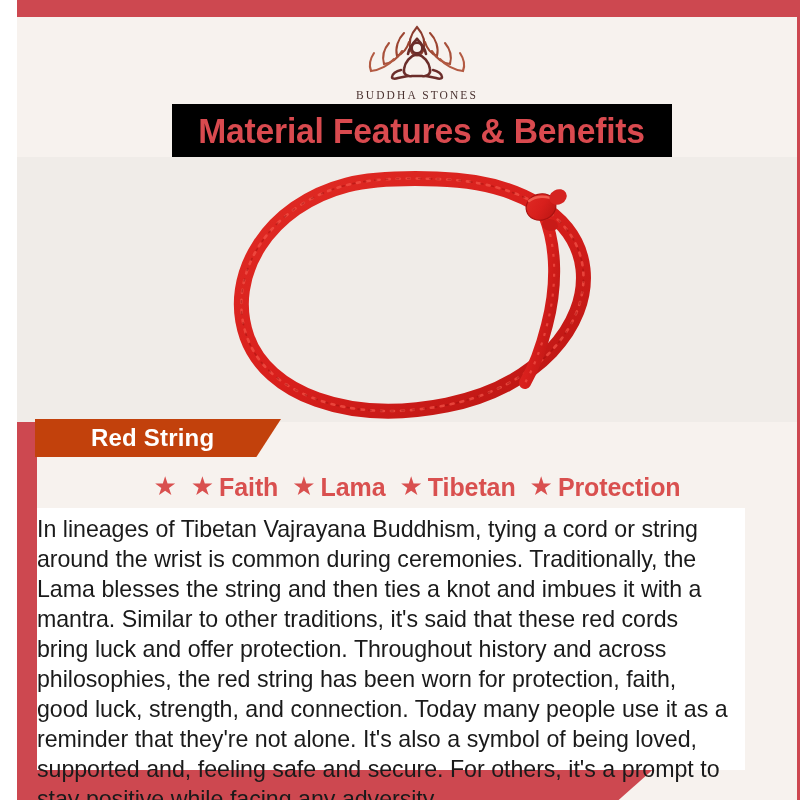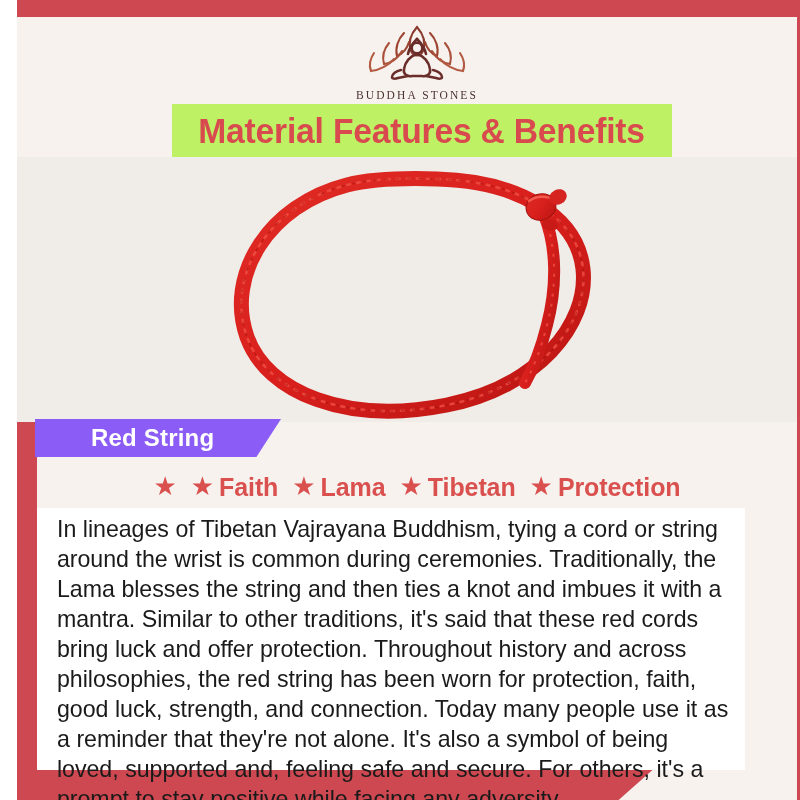--- a/index.html
+++ b/index.html
@@ -66,21 +66,21 @@
     letter-spacing: 2.1px;
     color: #4a3230;
     font-weight: 400;
   }
 
   
   .title-panel {
     position: absolute;
     top: 104px; left: 155px;
     width: 500px; height: 53px;
-    background: #bef264;
+    background: #000000;
     display: flex;
     align-items: center;
     justify-content: center;
   }
   .title-text {
     font-family: "Liberation Sans Narrow", "Liberation Sans", sans-serif;
     font-weight: bold;
     font-size: 35px;
     letter-spacing: -0.2px;
     color: #d94a4f;
@@ -98,21 +98,21 @@
     position: absolute;
     top: 157px; left: 0;
     width: 800px; height: 270px;
   }
 
   
   .label-banner {
     position: absolute;
     left: 18px; top: 419px;
     width: 246px; height: 38px;
-    background: #8b5cf6;
+    background: #c2410c;
     clip-path: polygon(0 0, 100% 0, 90% 100%, 0 100%);
     display: flex;
     align-items: center;
   }
   .label-text {
     margin-left: 56px;
     color: #ffffff;
     font-family: "Liberation Sans Narrow", "Liberation Sans", sans-serif;
     font-weight: bold;
     font-size: 24px;
@@ -148,21 +148,21 @@
     color: #d9504f;
     letter-spacing: -0.1px;
   }
 
   
   .body-panel {
     position: absolute;
     left: 20px; top: 508px;
     width: 708px; height: 262px;
     background: #ffffff;
-    padding: 6px 14px 0 20px;
+    padding: 6px 14px 0 0;
   }
   .body-text {
     font-family: "Liberation Sans Narrow", "Liberation Sans", sans-serif;
     font-size: 23.2px;
     line-height: 30px;
     color: #1a1a1a;
     letter-spacing: -0.05px;
     word-spacing: 0.2px;
   }
 </style>

